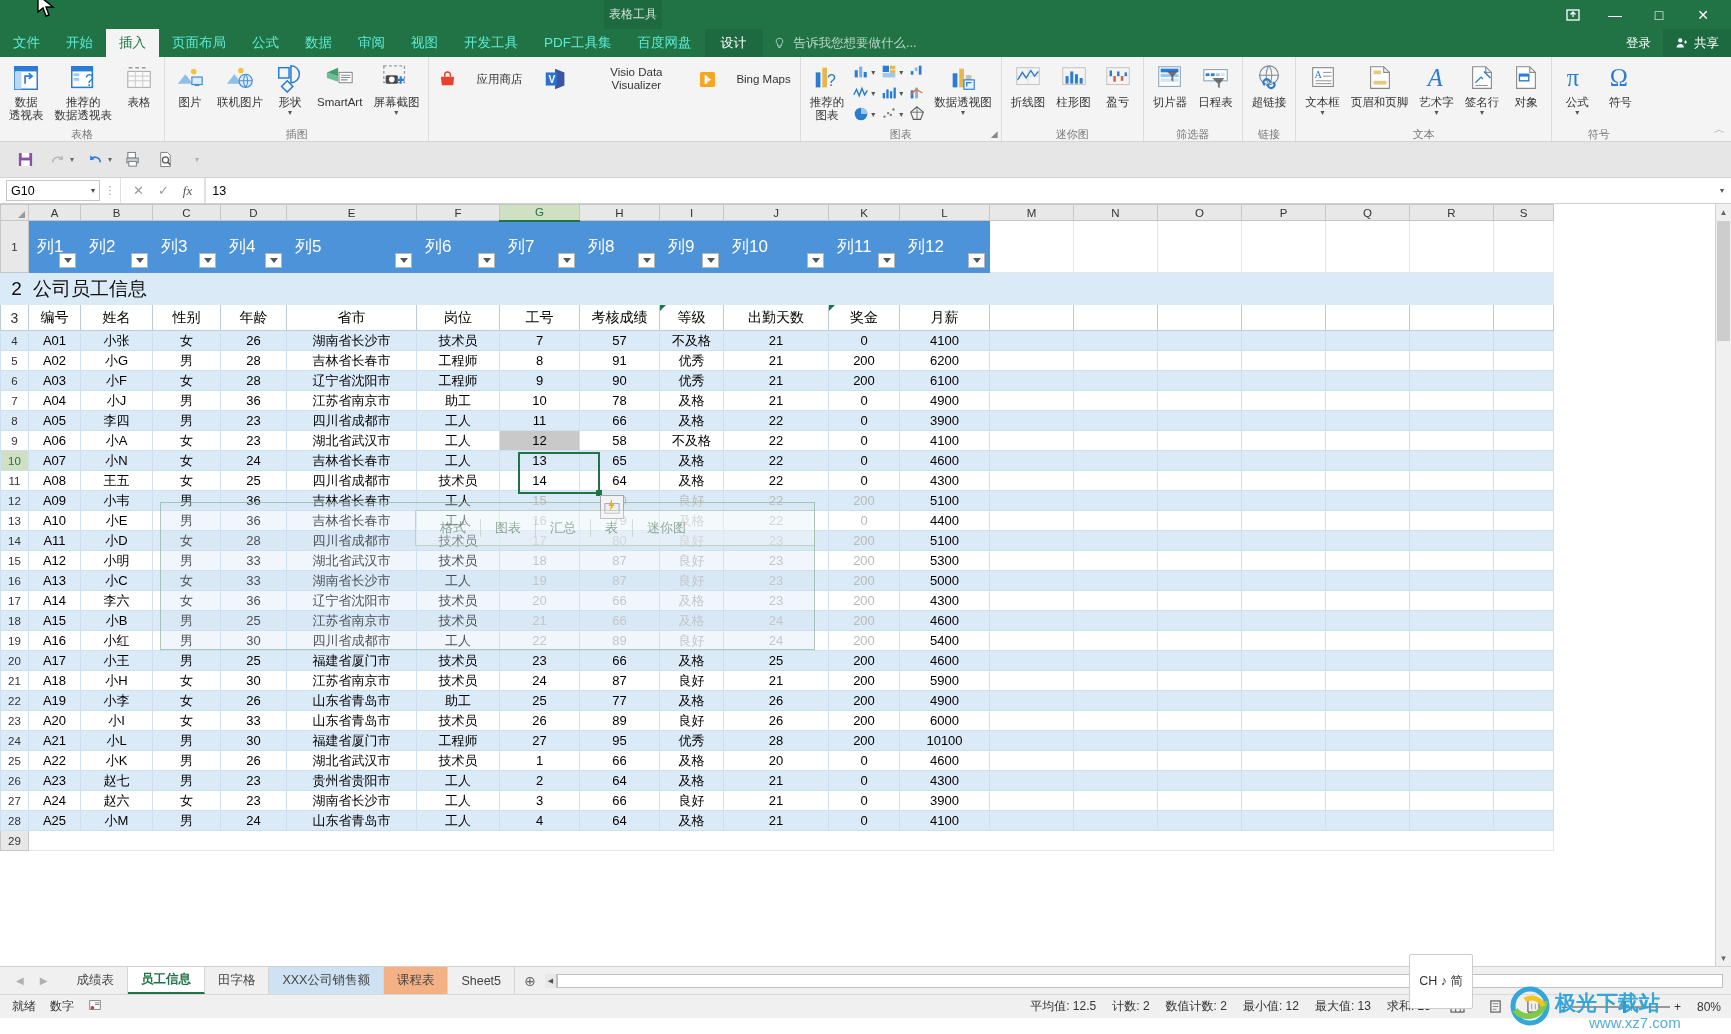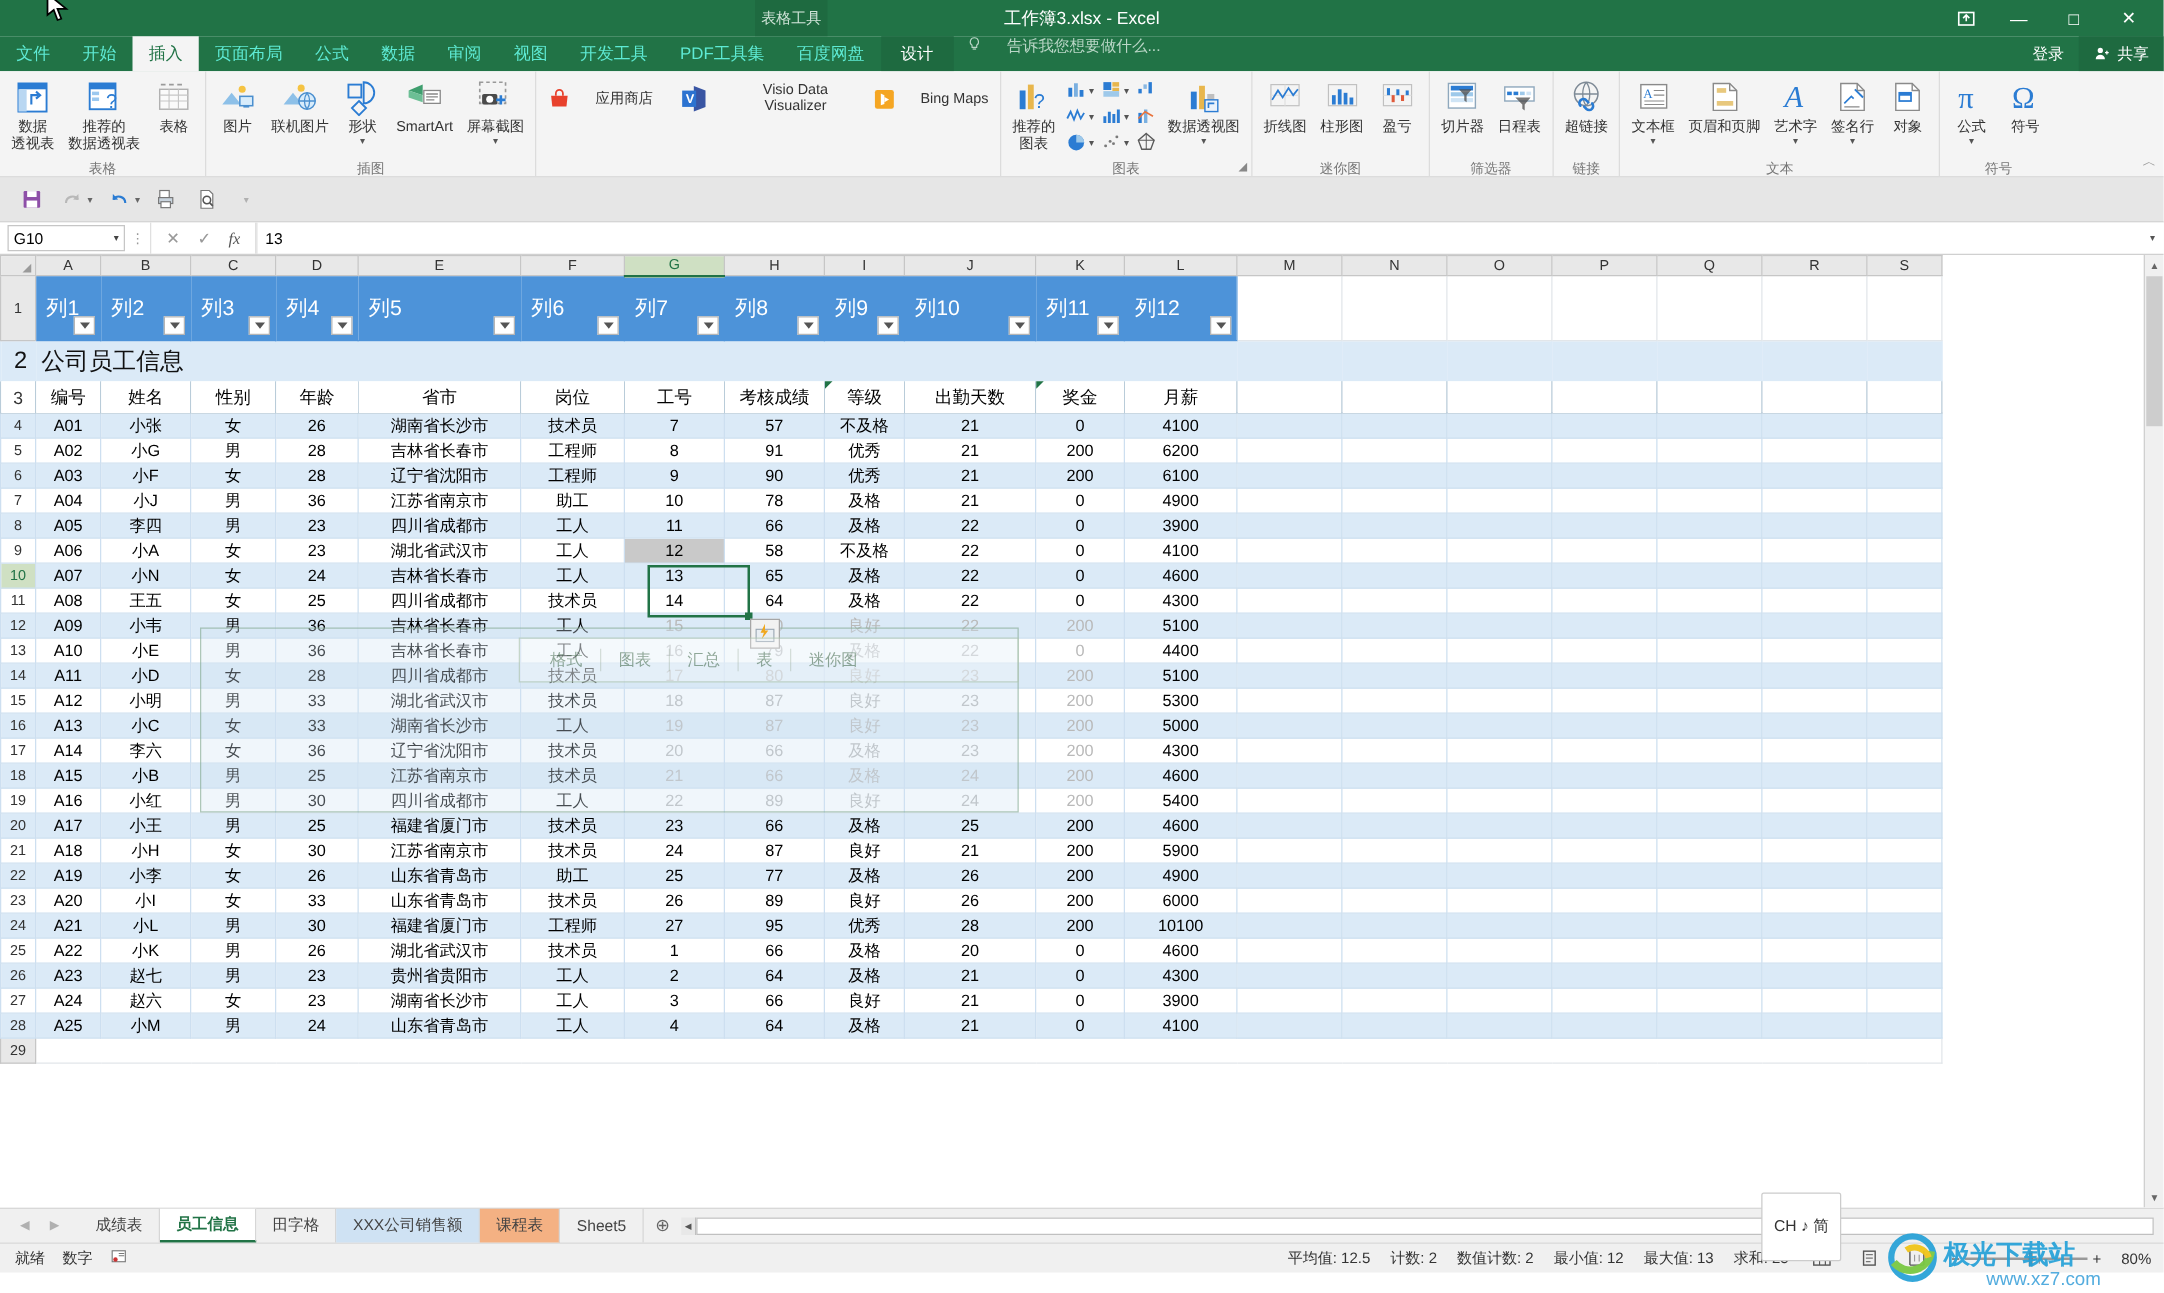--- a/index.html
+++ b/index.html
@@ -29,21 +29,21 @@
   .tabrow { height:28px; background:#217346; position:relative; display:flex; align-items:stretch; }
   .tab {
     padding:0 13px; display:flex; align-items:center; color:#5eead4; font-size:13.5px;
     cursor:default; white-space:nowrap;
   }
   .tab.active { background:#f4f4f4; color:#217346; }
   .ctx-tab {
     width:58px; background:#1e6a40; color:#fff; display:flex;
     align-items:center; justify-content:center; font-size:13px;
   }
-  .tellme { display:flex; align-items:flex-start; color:#b9d6c6; font-size:12.5px; padding-left:10px; gap:20px; }
+  .tellme { display:flex; align-items:center; color:#b9d6c6; font-size:12.5px; padding-left:10px; gap:8px; }
   .tr-right { position:absolute; right:0; top:0; height:28px; display:flex; align-items:center; }
   .signin { color:#fff; font-size:12.5px; padding:0 12px; }
   .share { color:#fff; font-size:12.5px; padding:0 12px; height:28px;
            display:flex; align-items:center; gap:5px; background:#1e6a40; }
 
   
   .ribbon {
     height:85px; background:#f4f4f4; border-bottom:1px solid #d4d4d4;
     display:flex; align-items:stretch; position:relative; overflow:hidden;
   }
@@ -182,21 +182,20 @@
   .cursor-arrow { position:absolute; left:36px; top:-6px; width:22px; height:26px; }
 </style>
 </head>
 <body>
 
 <div class="titlebar">
   <svg class="cursor-arrow" viewBox="0 0 22 26">
     <path d="M2 1 L2 18 L7 14 L10 22 L13 21 L10 13 L17 13 Z" fill="#fff" stroke="#000" stroke-width="1.4"></path>
   </svg>
   <div class="ctx-tab-group">表格工具</div>
-  <div class="title-text">工作簿3.xlsx - Excel</div>
   <div class="win-btns">
     <div class="ribbon-display">
       <svg width="16" height="16" viewBox="0 0 16 16">
           <rect x="2" y="3" width="12" height="10" fill="none" stroke="#fff" stroke-width="1.3"></rect>
           <path d="M8 10 L8 5 M5.5 7.5 L8 5 L10.5 7.5" stroke="#fff" stroke-width="1.3" fill="none"></path>
         </svg>
     </div>
     <div class="win-btn">—</div>
     <div class="win-btn">□</div>
     <div class="win-btn">✕</div>

